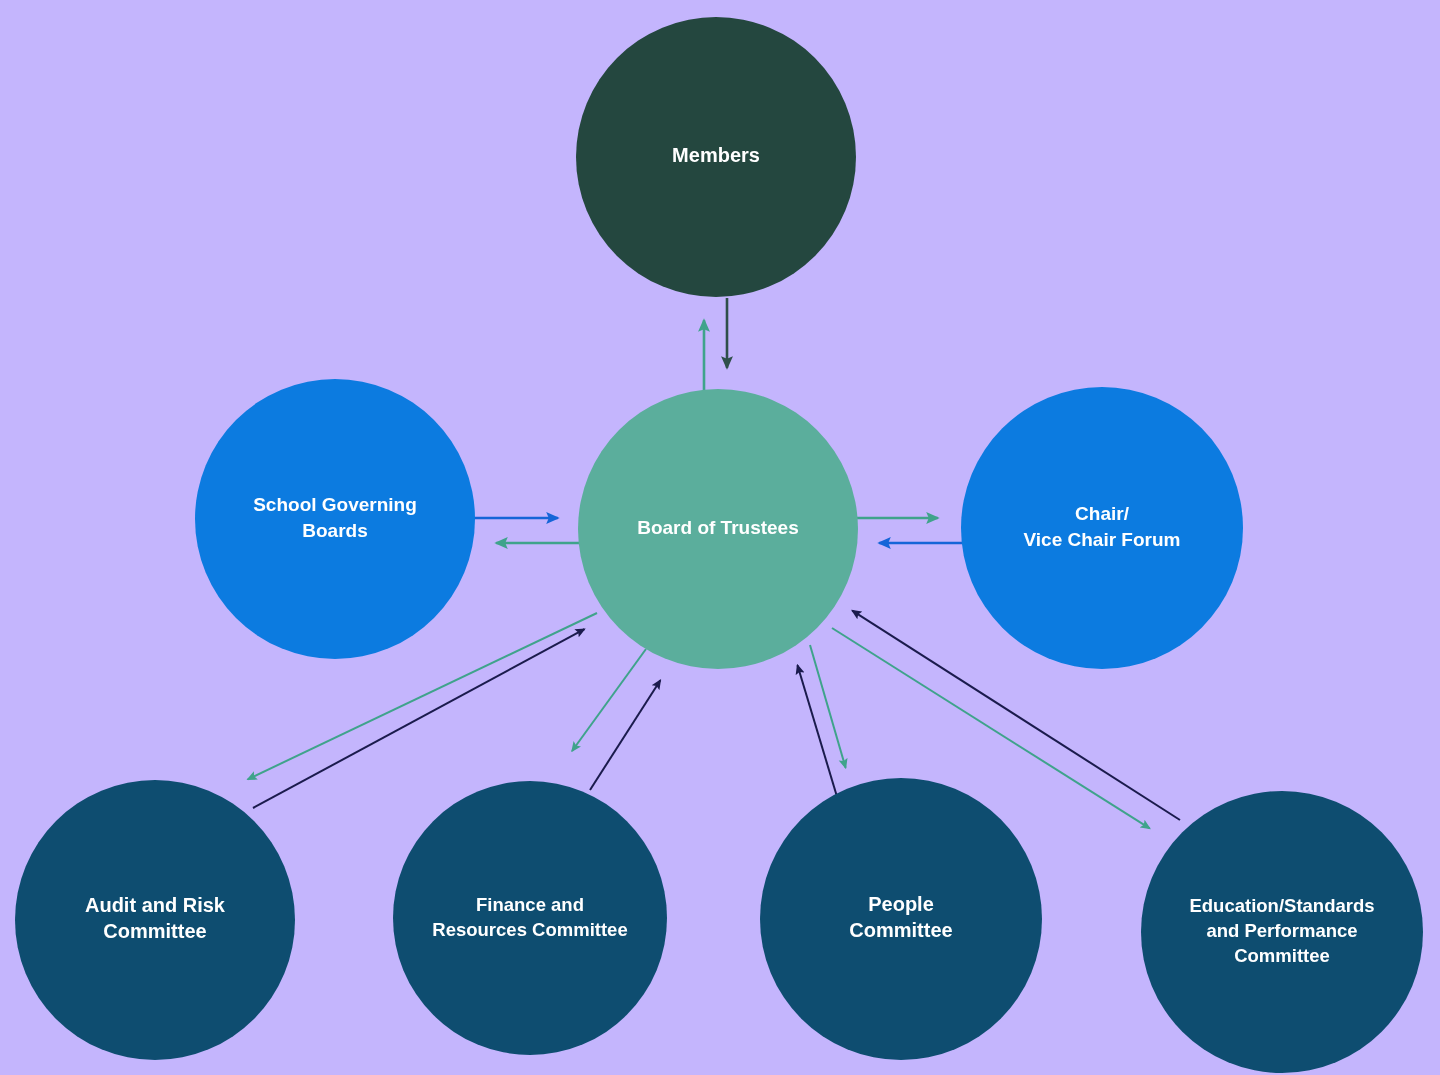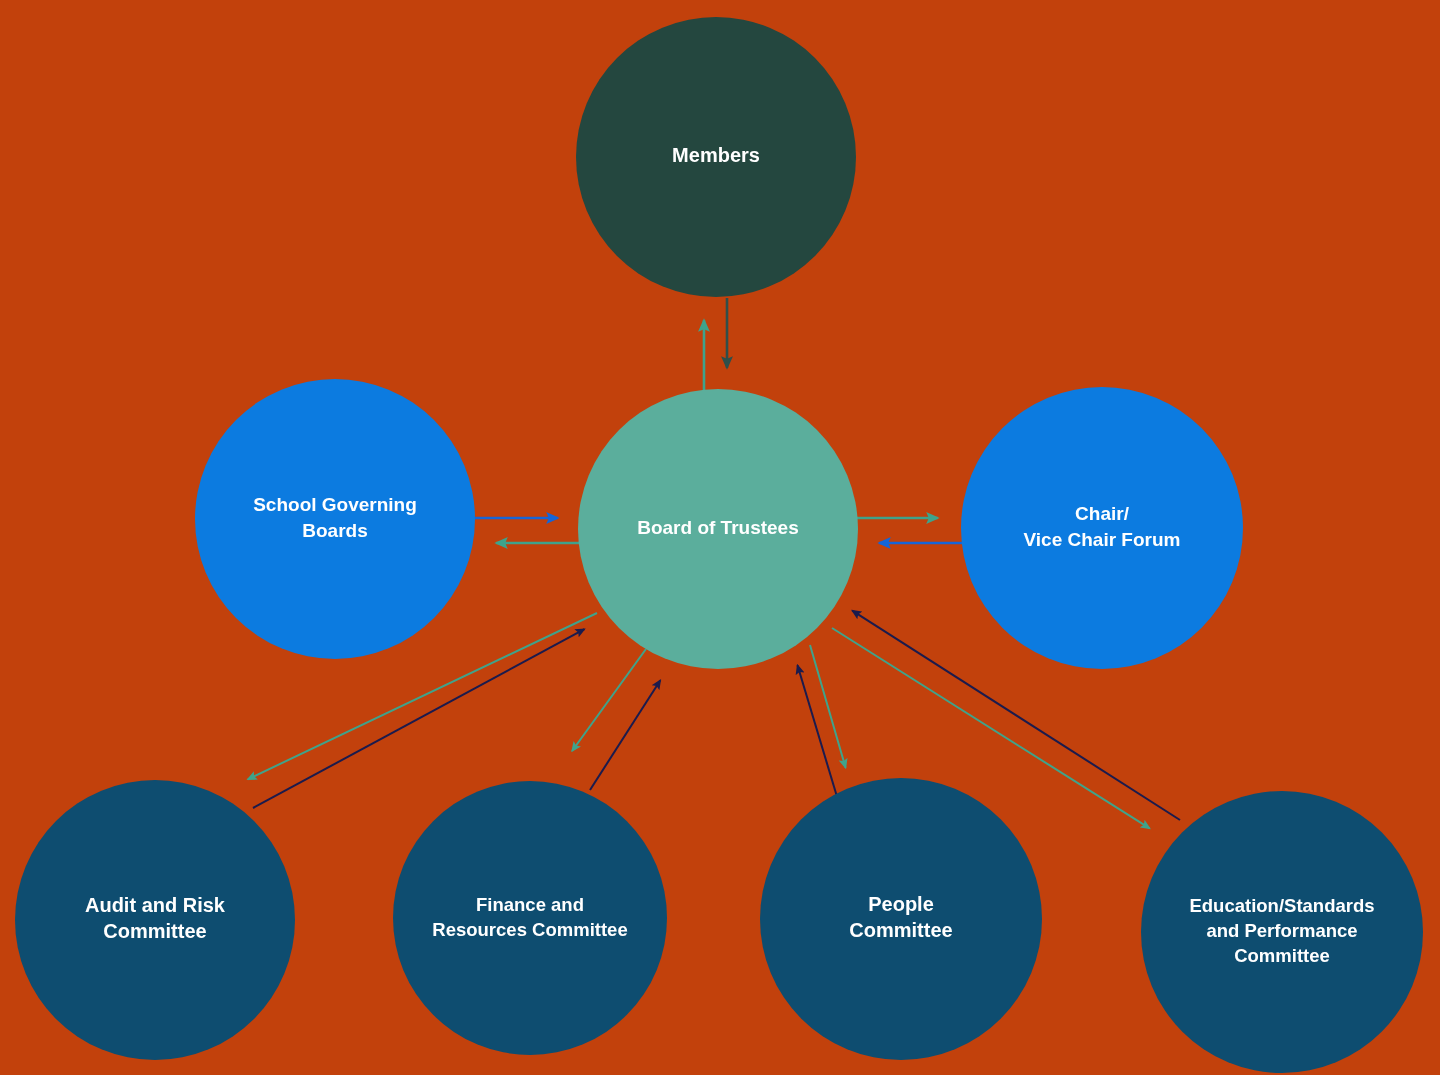--- a/index.html
+++ b/index.html
@@ -35,21 +35,21 @@
     dominant-baseline: middle;
     white-space: pre;
   }
   .node-label.sz-lg { font-size: 20px; }
   .node-label.sz-md { font-size: 19px; }
   .node-label.sz-sm { font-size: 18.5px; }
 </style>
 </head>
 <body>
 
-<div id="diagram-root" style="background: #c2410c;">
+<div id="diagram-root" style="background: #c4b5fd;">
   <svg class="canvas" viewBox="0 0 1440 1075" xmlns="http://www.w3.org/2000/svg">
     <defs id="arrow-defs">
         <marker id="ah0" viewBox="0 0 10 10" refX="8.6" refY="5" markerWidth="5.2" markerHeight="5.2" orient="auto-start-reverse" markerUnits="strokeWidth">
           <path d="M 0 0.6 L 10 5 L 0 9.4 L 1.9 5 Z" fill="#3FA38B"></path>
         </marker>
         <marker id="ah1" viewBox="0 0 10 10" refX="8.6" refY="5" markerWidth="5.2" markerHeight="5.2" orient="auto-start-reverse" markerUnits="strokeWidth">
           <path d="M 0 0.6 L 10 5 L 0 9.4 L 1.9 5 Z" fill="#2F4F4A"></path>
         </marker>
         <marker id="ah2" viewBox="0 0 10 10" refX="8.6" refY="5" markerWidth="5.2" markerHeight="5.2" orient="auto-start-reverse" markerUnits="strokeWidth">
           <path d="M 0 0.6 L 10 5 L 0 9.4 L 1.9 5 Z" fill="#1565D8"></path>

